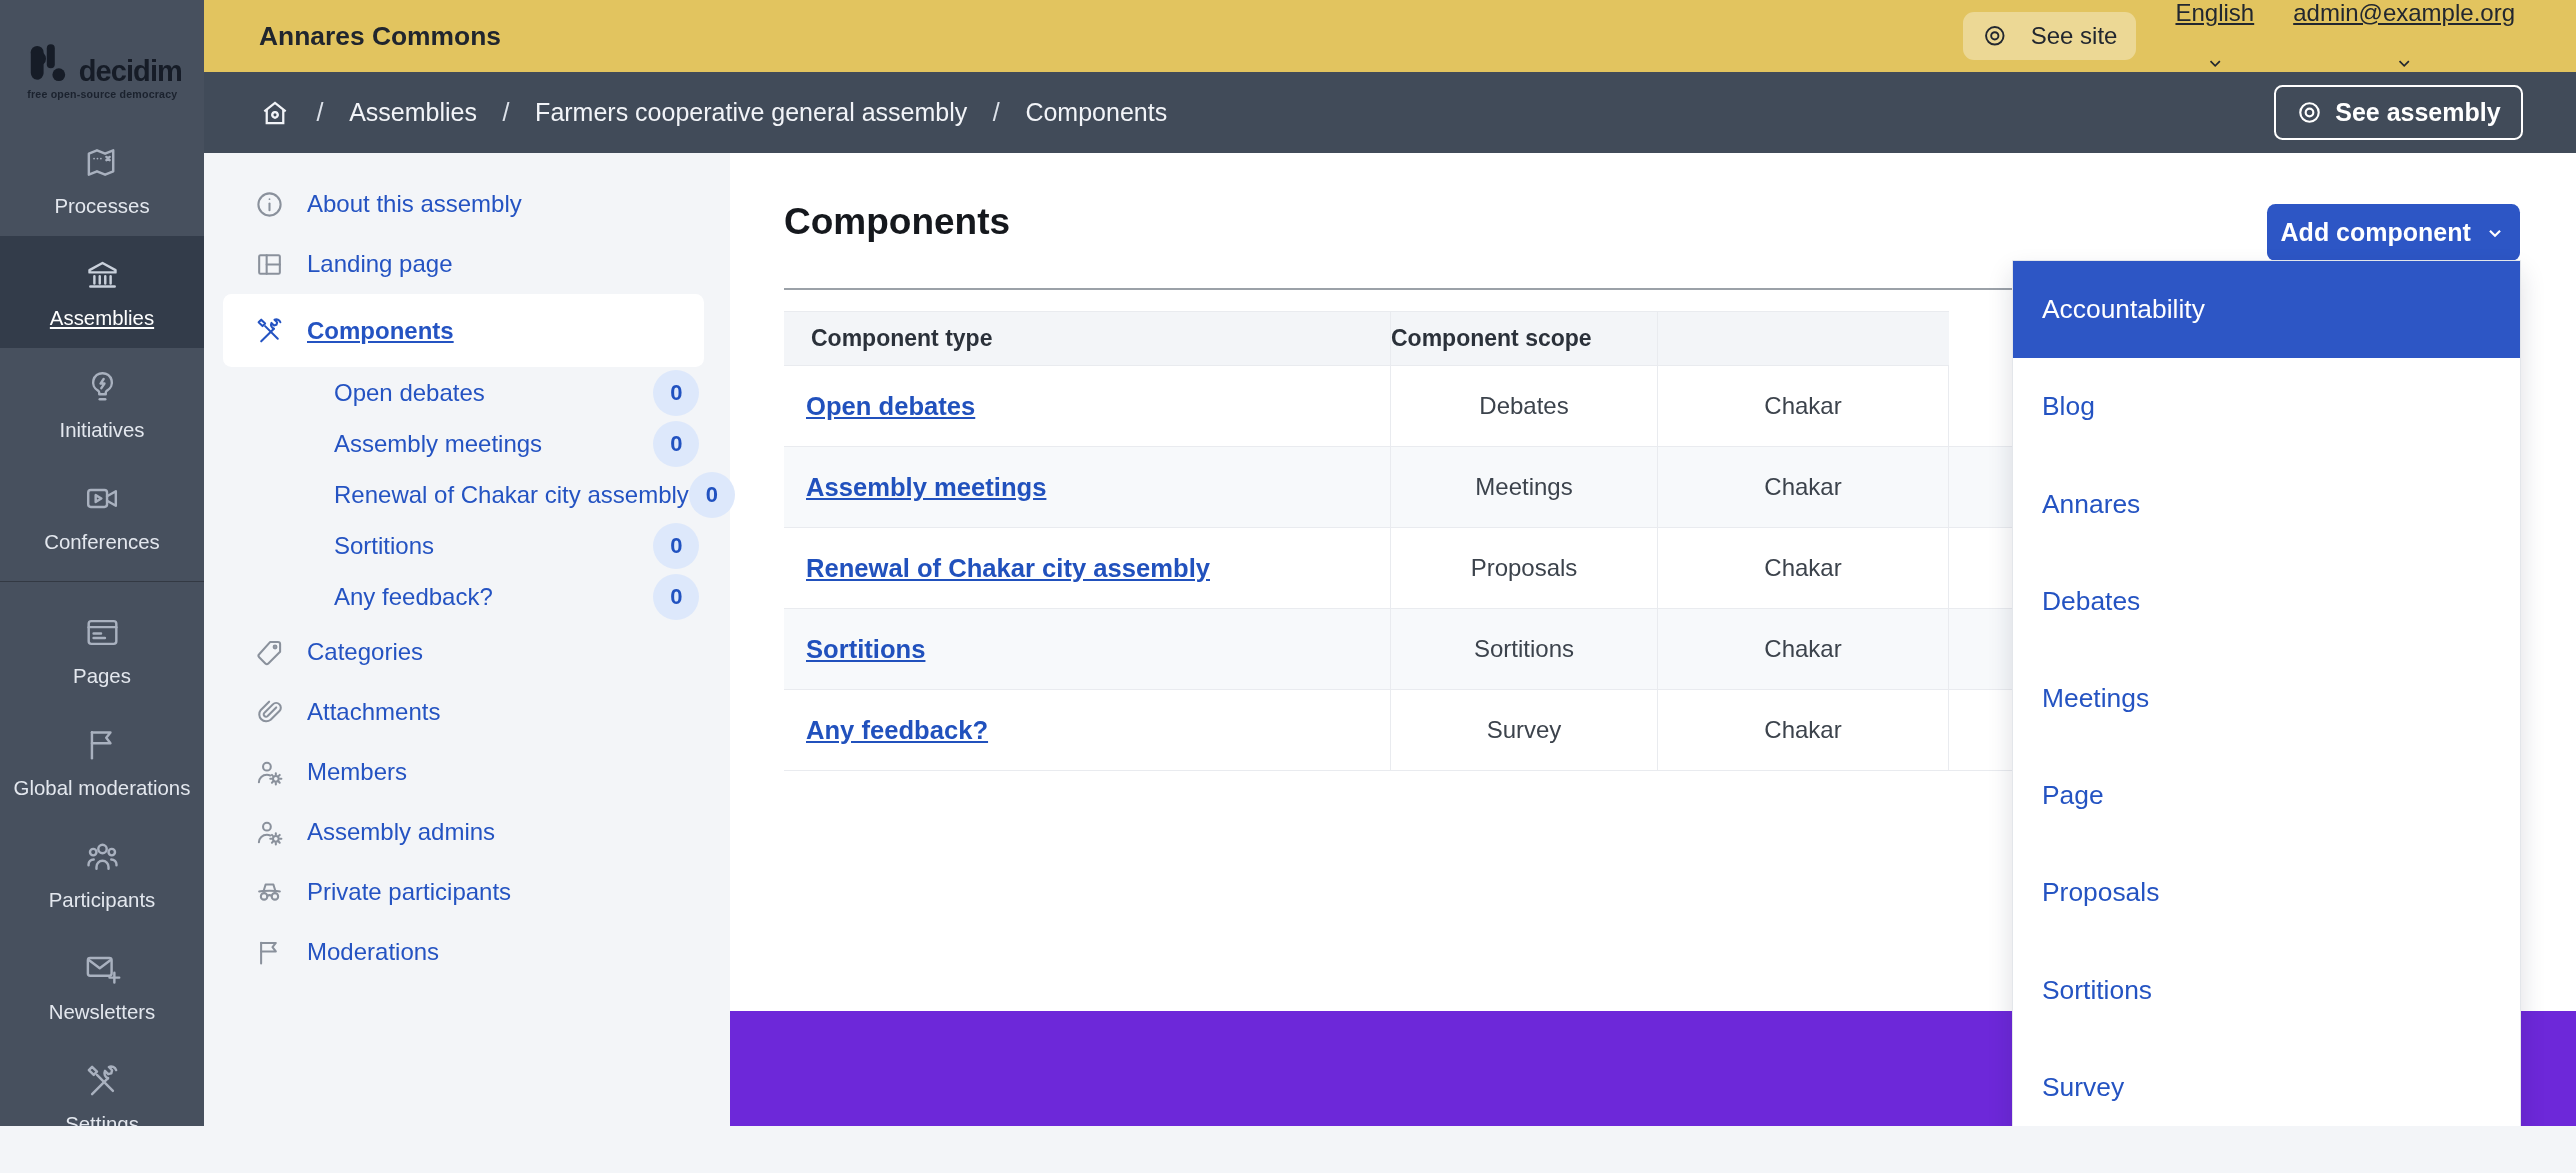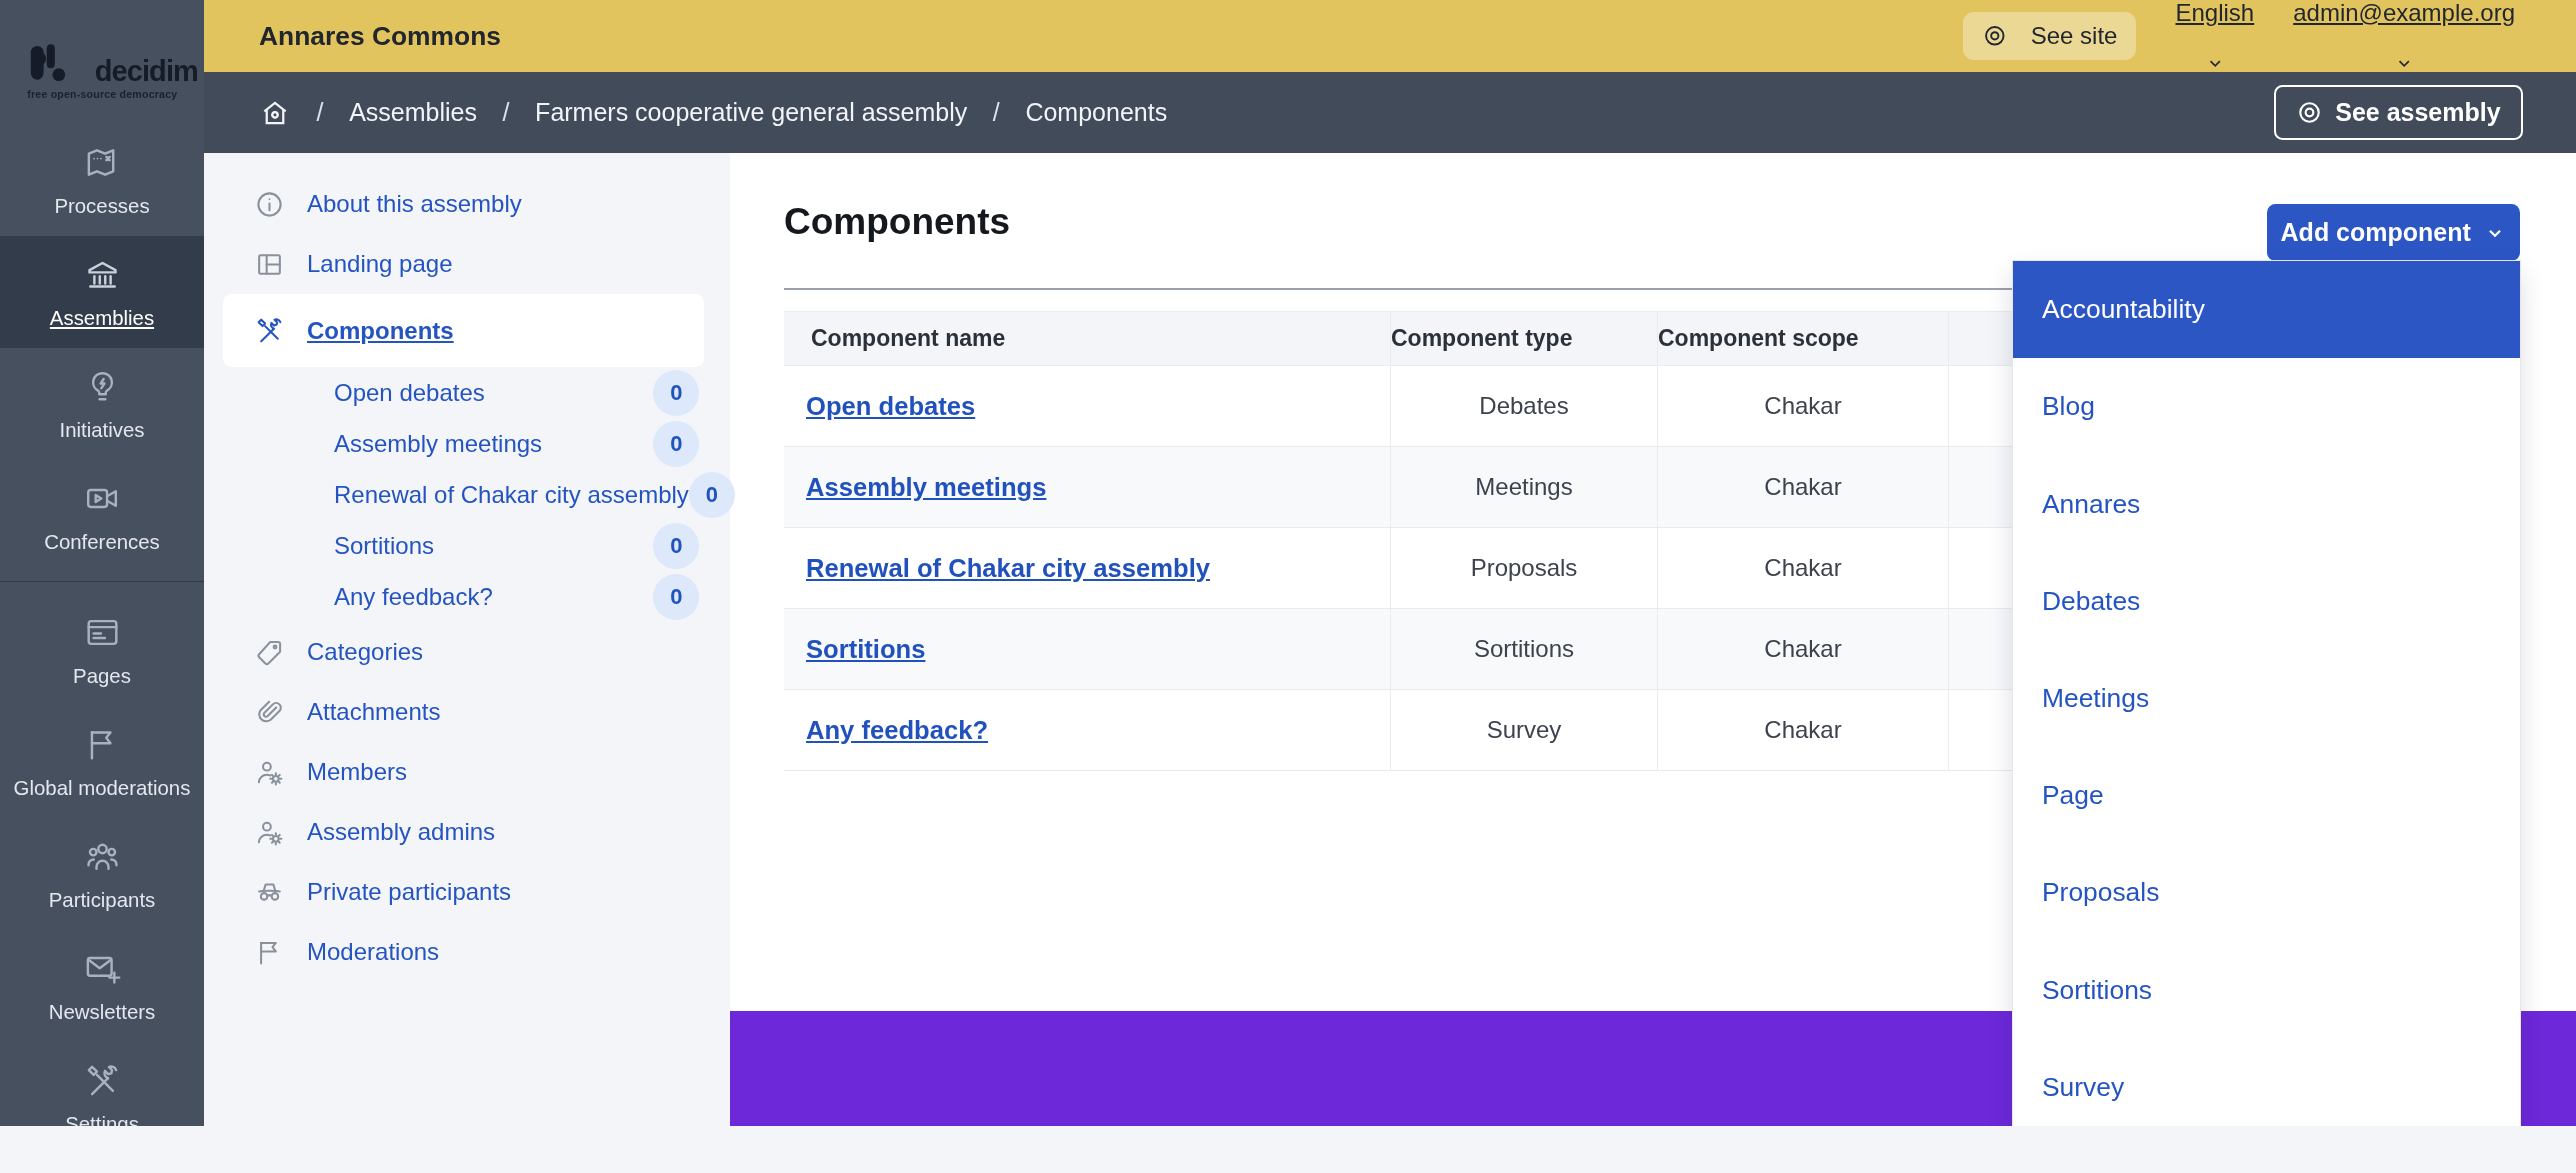--- a/index.html
+++ b/index.html
@@ -3,21 +3,21 @@
 <meta charset="utf-8">
 <style>
   * { margin:0; padding:0; box-sizing:border-box; }
   html,body { background:#f3f5f8; font-family:"Liberation Sans", sans-serif; }
   #app { position:relative; width:2576px; height:1126px; overflow:hidden; background:#6d28d9; }
 
   
   .sidebar { position:absolute; left:0; top:0; width:204px; height:1174px; background:#47505e; z-index:30; }
   .logo { padding:44px 0 0 25.6px; color:#161c27; }
   .logo-row { display:flex; align-items:flex-end; gap:5.1px; }
-  .logo-text { font-size:29px; font-weight:bold; letter-spacing:-0.9px; color:#161c27; line-height:0.8;margin-left:16px; }
+  .logo-text { font-size:29px; font-weight:bold; letter-spacing:-0.9px; color:#161c27; line-height:0.8; }
   .logo-tagline { font-size:10.6px; font-weight:bold; color:#1b222e; margin:5.1px 0 0 1.7px; white-space:nowrap; letter-spacing:0.2px; }
   .side-nav { margin-top:24px; }
   .nav-item { height:112px; display:flex; flex-direction:column; align-items:center; justify-content:center; gap:13px; cursor:pointer; }
   .nav-item .nav-icon { width:39px; height:39px; color:#a9b1bf; }
   .nav-item .nav-icon svg { width:100%; height:100%; }
   .nav-label { font-size:20.4px; color:#e3e7ee; text-align:center; line-height:1.1; padding:0 3.4px; }
   .nav-item.active { background:#333c4a; }
   .nav-item.active .nav-label { color:#ffffff; text-decoration:underline; }
   .nav-item.active .nav-icon { color:#c9d0db; }
   .nav-divider { height:1.7px; background:rgba(0,0,0,.28); margin:8.5px 0 12px 0; }
@@ -340,21 +340,20 @@
       <span class="t-icon chev">
           <svg viewBox="0 0 24 24" fill="none" stroke="currentColor" stroke-width="2.4">
             <path d="M6.5 9.5l5.5 5.5 5.5-5.5"></path>
           </svg>
         </span>
     </div>
     <hr class="title-divider">
     <div class="table" id="comp-table">
         <div class="thead">
           <div class="trow">
-            <div class="tcell">Component name</div>
             <div class="tcell">Component type</div>
             <div class="tcell">Component scope</div>
             <div class="tcell"></div>
           </div>
         </div>
         <div class="tbody">
           <div class="trow">
             <div class="tcell name-cell">
               <a class="name-link">Open debates</a>
             </div>

